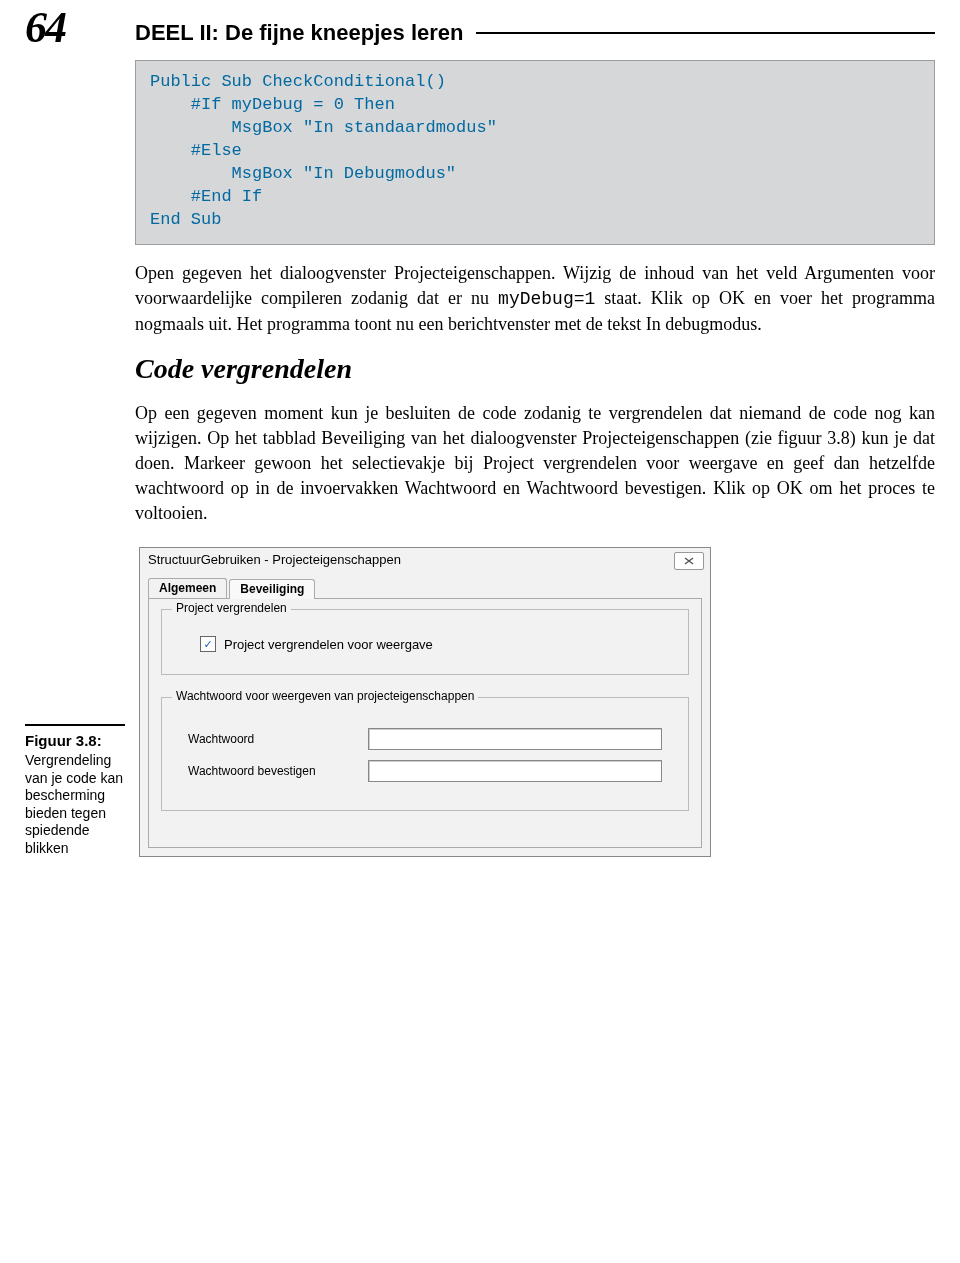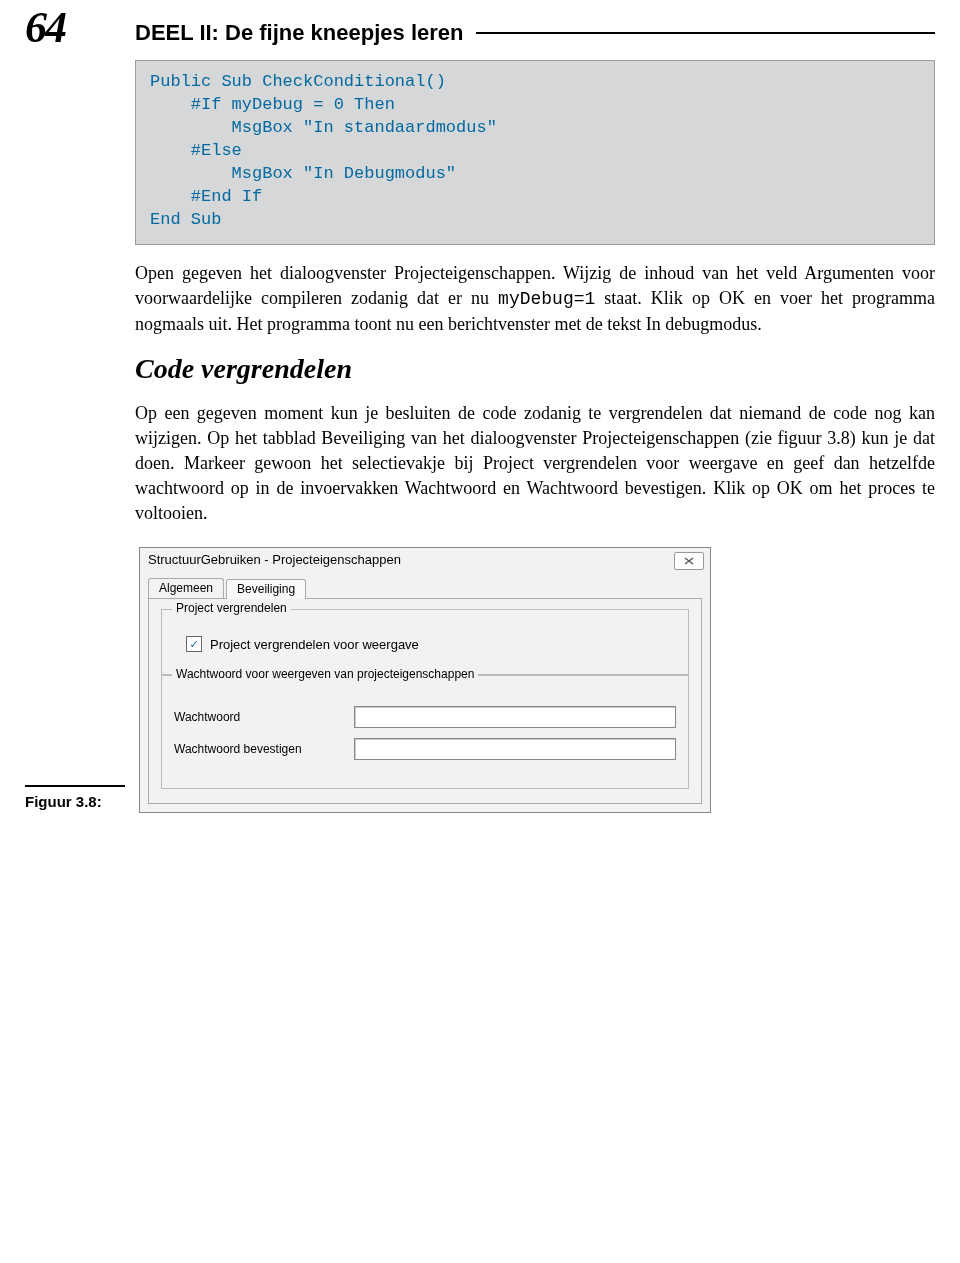--- a/index.html
+++ b/index.html
@@ -13,24 +13,24 @@
   .inline-code{font-family:"Courier New",monospace;}
   .h3{font:italic 700 28px/1.1 Georgia,serif;margin:18px 0 8px;}
   .fig-row{display:flex;align-items:flex-end;gap:14px;margin-top:22px;}
   .fig-cap{width:100px;margin-left:-110px;font:14px/1.25 "Arial Narrow",Arial,sans-serif;border-top:2px solid #000;padding-top:6px;}
   .fig-cap b{font:700 15px/1.2 "Arial Narrow",Arial,sans-serif;display:block;margin-bottom:2px;}
   
   .dlg{width:570px;border:1px solid #888;background:#f2f2f2;font:13px Tahoma,Arial,sans-serif;}
   .dlg-title{display:flex;justify-content:space-between;padding:4px 6px 6px 8px;}
   .dlg-x{border:1px solid #999;width:28px;height:16px;display:flex;align-items:center;justify-content:center;font-size:11px;line-height:1;background:#fff;border-radius:2px;}
   .tabs{display:flex;gap:2px;padding:2px 8px 0;}
-  .tab{border:1px solid #aaa;border-bottom:none;background:#f2f2f2;padding:2px 10px 3px;font-size:12px;border-radius:3px 3px 0 0;}
+  .tab{border:1px solid #aaa;border-bottom:none;background:#f2f2f2;padding:2px 10px 3px;font-size:12px;border-radius:3px 3px 0 0;font-weight:bold;}
   .tab.active{background:#f9f9f9;position:relative;top:1px;}
   .tabpanel{border:1px solid #aaa;margin:0 8px 8px;background:#f2f2f2;padding:10px 12px 14px;}
-  .group{border:1px solid #bbb;padding:20px 12px 18px;position:relative;}
+  .group{border:1px solid #bbb;padding:20px 26px 18px;margin-bottom:22px;position:relative;}
   .group-legend{position:absolute;top:-9px;left:10px;background:#f2f2f2;padding:0 4px;font-size:12px;}
   .chk-row{display:flex;align-items:center;gap:8px;margin:6px 0 4px 12px;}
   .chk{width:14px;height:14px;border:1px solid #666;background:#fff;display:flex;align-items:center;justify-content:center;font-size:11px;color:#1a5fb4;}
   .field-row{display:flex;align-items:center;margin:10px 0;}
   .field-row .lbl{width:180px;font-size:12px;}
   .txtin{flex:1;height:20px;border:1px solid #888;background:#fff;box-shadow:inset 1px 1px 0 #ccc;}
   .btnbar{display:flex;justify-content:flex-end;gap:14px;padding:0 14px 10px;}
   .btn{min-width:78px;height:24px;border:1px solid #7a7a7a;background:linear-gradient(#fefefe,#e6e6e6);font:12px Tahoma,Arial,sans-serif;display:flex;align-items:center;justify-content:center;}
 </style>
 </head>
@@ -61,20 +61,21 @@
     </p>
 
     <div class="h3">Code vergrendelen</div>
 
     <p class="body-p">Op een gegeven moment kun je besluiten de code zodanig te vergrendelen dat niemand de code nog kan wijzigen. Op het tabblad Beveiliging van het dialoogvenster Projecteigenschappen (zie figuur 3.8) kun je dat doen. Markeer gewoon het selectievakje bij Project vergrendelen voor weergave en geef dan hetzelfde wachtwoord op in de invoervakken Wachtwoord en Wachtwoord bevestigen. Klik op OK om het proces te voltooien.</p>
 
     <div class="fig-row">
 
       <div class="fig-cap">
         <b>Figuur 3.8:</b>
+        <span>Vergrendeling van je code kan bescherming bieden tegen spiedende blikken</span>
       </div>
 
       <div class="dlg">
         <div class="dlg-title">
           <span>StructuurGebruiken - Projecteigenschappen</span>
           <span class="dlg-x">
             <svg width="10" height="8" viewBox="0 0 10 8">
                 <path d="M1 1 L9 7 M9 1 L1 7" stroke="#555" stroke-width="1.4" fill="none"></path>
               </svg>
           </span>

